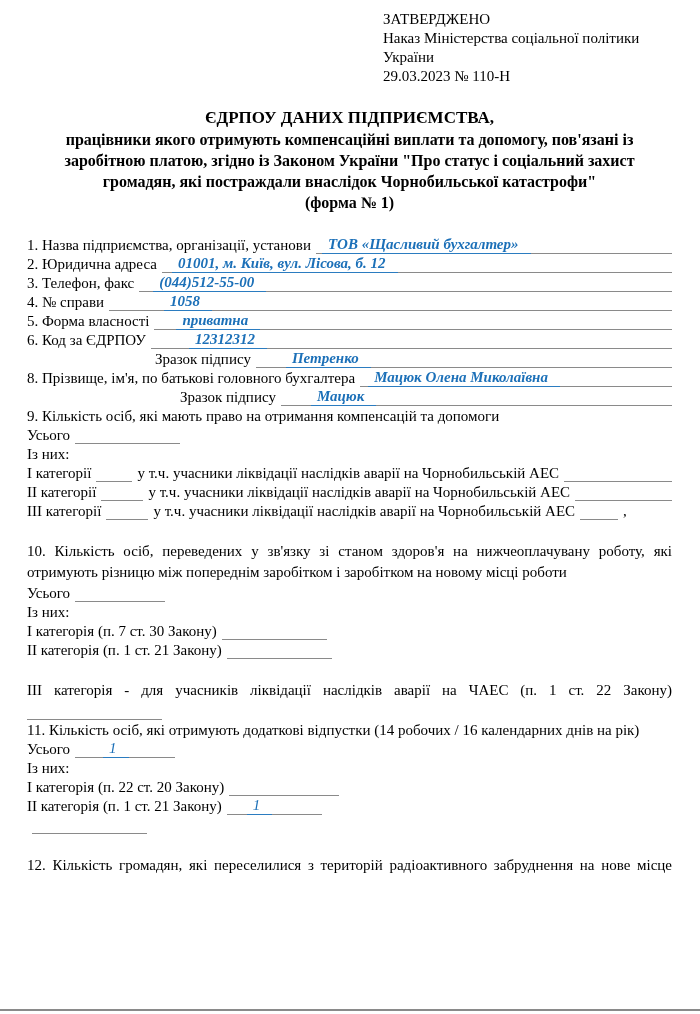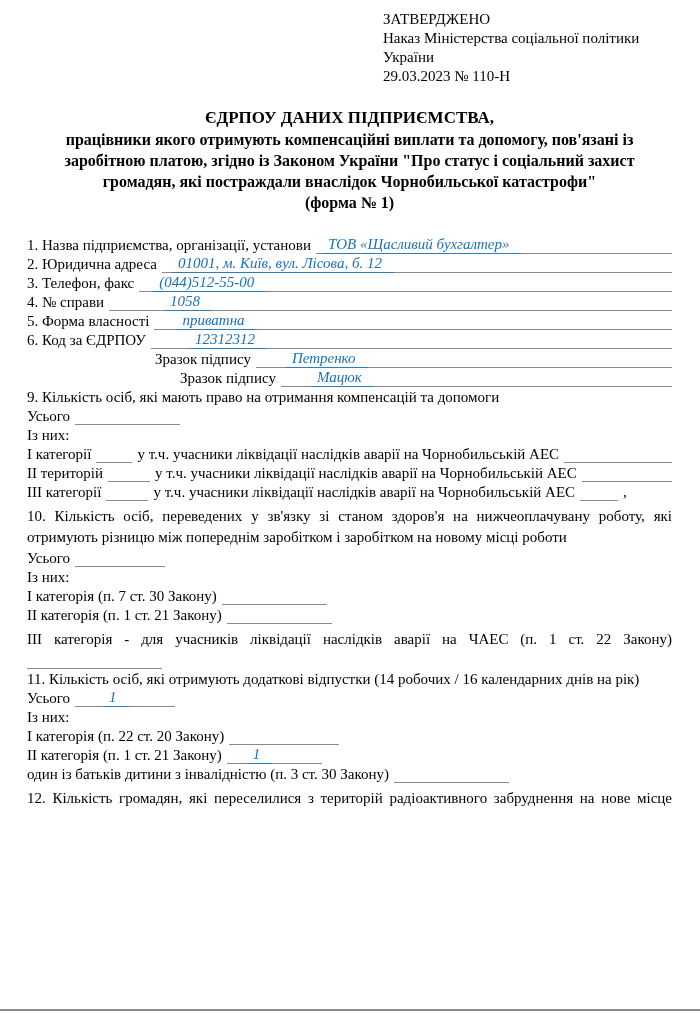--- a/index.html
+++ b/index.html
@@ -20,31 +20,31 @@
   .title-line  { font-size:16px; line-height:21px; }
   .form { margin-top:22px; }
   .row { display:flex; align-items:flex-end; height:19px; margin-top:0; }
   .label { white-space:nowrap; }
   .fill {
     border-bottom:1px solid #8a8a8a;
     height:17px;
     display:flex; align-items:flex-end;
     margin:0 5px;
   }
-  .grow { flex:1; margin-right:0; }
+  .grow { flex:1; margin-right:0;font-weight:bold; }
   .val {
     color:#1c70b8;
     font-style:italic;
     border-bottom:1px solid #2b7cc0;
     margin-bottom:-1px;
     padding:0 12px 0 6px;
     white-space:nowrap;
     line-height:18px;
   }
-  .para { margin-top:5px; line-height:21px; text-align:justify; }
+  .para { margin-top:21px; line-height:21px; text-align:justify; }
   .jlast { text-align:justify; text-align-last:justify; }
   .indent1 { margin-left:128px; }
   .indent2 { margin-left:153px; }
   .bottom-rule {
     position:absolute; left:0; right:0; bottom:3px;
     height:2px; background:#8a8a8a;
   }
 </style>
 </head>
 <body>
@@ -105,20 +105,26 @@
         </span>
     </div>
 
     <div class="row indent1">
       <span class="label">Зразок підпису</span>
       <span class="fill grow" style="padding-left:30px;">
           <span class="val">Петренко</span>
         </span>
     </div>
 
+    <div class="row">
+      <span class="label">8. Прізвище, ім'я, по батькові головного бухгалтера</span>
+      <span class="fill grow" style="padding-left:8px;">
+          <span class="val">Мацюк Олена Миколаївна</span>
+        </span>
+    </div>
     <div class="row indent2">
       <span class="label">Зразок підпису</span>
       <span class="fill grow" style="padding-left:30px;">
           <span class="val">Мацюк</span>
         </span>
     </div>
 
     <div class="row">
       <span class="label">9. Кількість осіб, які мають право на отримання компенсацій та допомоги</span>
     </div>
@@ -129,21 +135,21 @@
     <div class="row">
       <span class="label">Із них:</span>
     </div>
     <div class="row">
       <span class="label">I категорії</span>
       <span class="fill" style="width:36px;"></span>
       <span class="label">у т.ч. учасники ліквідації наслідків аварії на Чорнобильській АЕС</span>
       <span class="fill grow"></span>
     </div>
     <div class="row">
-      <span class="label">II територій</span>
+      <span class="label">II категорії</span>
       <span class="fill" style="width:42px;"></span>
       <span class="label">у т.ч. учасники ліквідації наслідків аварії на Чорнобильській АЕС</span>
       <span class="fill grow"></span>
     </div>
     <div class="row">
       <span class="label">III категорії</span>
       <span class="fill" style="width:42px;"></span>
       <span class="label">у т.ч. учасники ліквідації наслідків аварії на Чорнобильській АЕС</span>
       <span class="fill" style="width:38px;"></span>
       <span class="label">,</span>
@@ -186,21 +192,20 @@
       <span class="label">I категорія (п. 22 ст. 20 Закону)</span>
       <span class="fill" style="width:110px;"></span>
     </div>
     <div class="row">
       <span class="label">II категорія (п. 1 ст. 21 Закону)</span>
       <span class="fill" style="width:95px;padding-left:20px;">
           <span class="val">1</span>
         </span>
     </div>
     <div class="row">
-      <span class="label">один із батьків дитини з інвалідністю (п. 3 ст. 30 Закону)</span>
       <span class="fill" style="width:115px;"></span>
     </div>
 
     <div class="para jlast">12. Кількість громадян, які переселилися з територій радіоактивного забруднення на нове місце</div>
 
   </div>
 
   <div class="bottom-rule"></div>
 </div>
 

